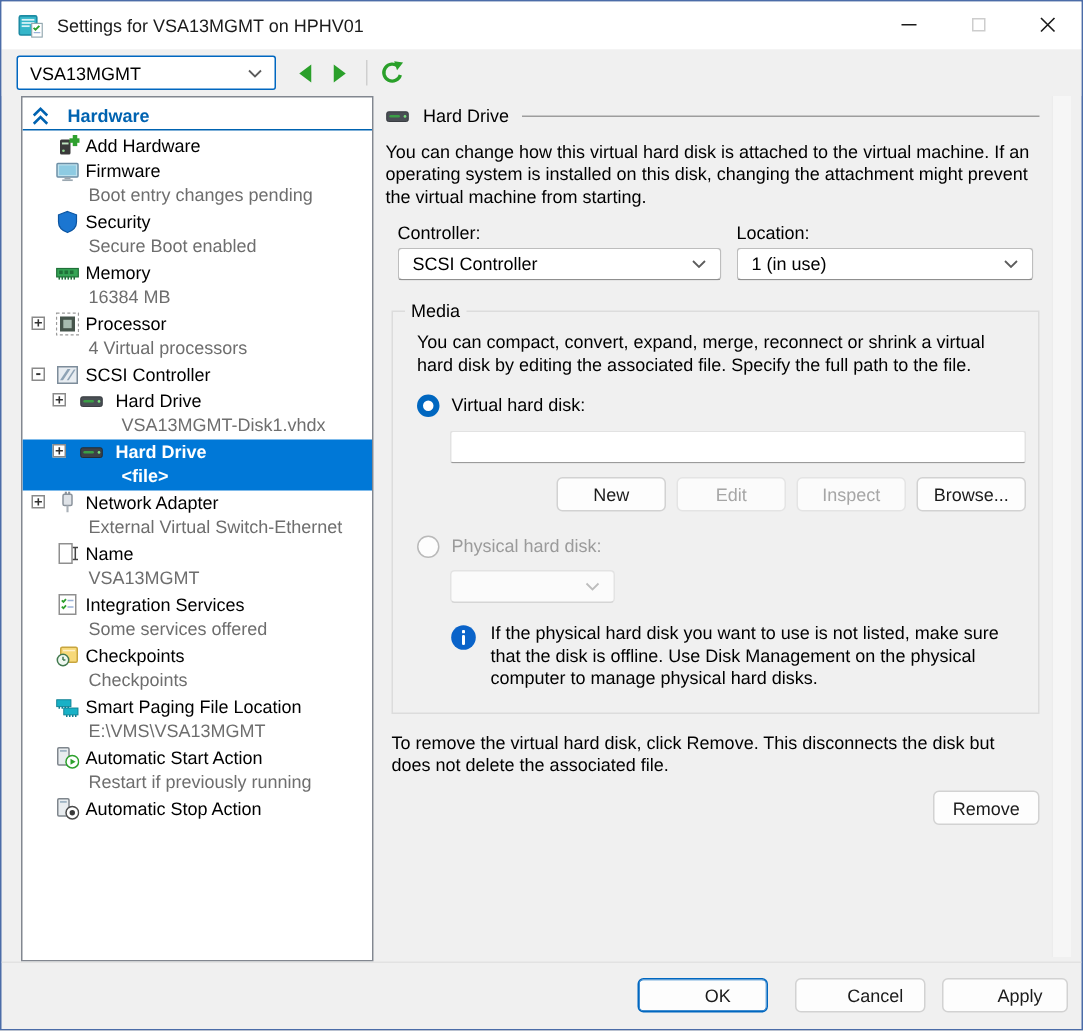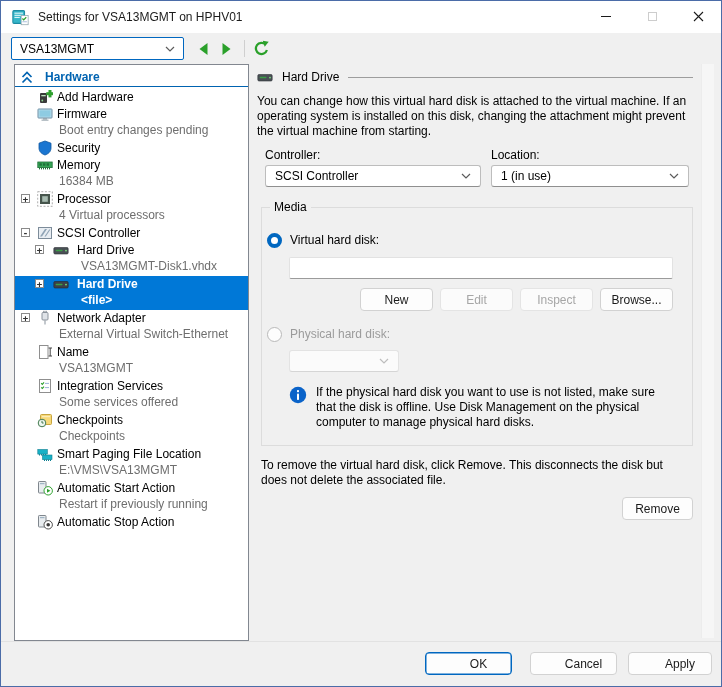--- a/index.html
+++ b/index.html
@@ -54,21 +54,21 @@
   .dd-row { position:relative; height:44px; margin-top:9px; }
   .dd-row .lab1 { position:absolute; left:8px; top:0; }
   .dd-row .lab2 { position:absolute; left:234px; top:0; }
   .select { height:22px; background:#fff; border:1px solid #bdbdbd; border-bottom-color:#8f8f8f;
             border-radius:3px; display:flex; align-items:center; padding:0 9px; font-size:12px; }
   .dd-row .sel1 { position:absolute; left:8px; top:17px; width:216px; }
   .dd-row .sel2 { position:absolute; left:234px; top:17px; width:198px; }
   .select.dis { background:#fbfbfb; border-color:#e3e3e3; border-bottom-color:#d5d5d5; }
 
   .group { position:relative; margin:15px 0 0 4px; width:432px; border:1px solid #dcdcdc;
-           padding:13px 10px 15px 5px; }
+           padding:13px 10px 15px 16px; }
   .legend { position:absolute; top:-8px; left:8px; background:#f0f0f0; padding:0 4px; font-size:12px; }
   .media-text { width:400px; line-height:15px; }
   .radio-row { display:flex; align-items:center; gap:8px; margin-top:11px; height:16px; }
   .radio { width:15px; height:15px; border-radius:50%; background:#fff; border:4.5px solid #0067c0; flex:0 0 auto; }
   .radio.off { border:1px solid #b9b9b9; background:#fdfdfd; }
   .dis-label { color:#9b9b9b; }
   .vhd-input { display:block; margin:9px 0 0 22px; width:384px; height:22px; background:#fff;
                border:1px solid #e2e2e2; border-bottom:1px solid #9b9b9b; border-radius:2px;
                font:12px "Liberation Sans", sans-serif; padding:0 6px; }
   .btn-row { margin:9px 0 0 22px; width:384px; display:flex; justify-content:flex-end; gap:7px; }
@@ -176,20 +176,21 @@
       <span class="tlabel">Firmware</span>
     </div>
     <div class="tsub">Boot entry changes pending</div>
 
     <div class="trow">
       <svg class="ticon" viewBox="0 0 16 16">
         <path d="M8 1 L14 3.2 V8 C14 11.8 11.2 13.9 8 15 C4.8 13.9 2 11.8 2 8 V3.2 Z" fill="#1b76d1" stroke="#0d55a0" stroke-width="0.8"></path>
       </svg>
       <span class="tlabel">Security</span>
     </div>
+    <div class="tsub">Secure Boot enabled</div>
 
     <div class="trow">
       <svg class="ticon" viewBox="0 0 16 16">
         <rect x="0.8" y="5" width="14.4" height="5.6" fill="#35a455" stroke="#1f7038" stroke-width="0.8"></rect>
         <rect x="2.4" y="6.3" width="2.4" height="2.4" fill="#1f7038"></rect>
           <rect x="6" y="6.3" width="2.4" height="2.4" fill="#1f7038"></rect>
           <rect x="9.6" y="6.3" width="2.4" height="2.4" fill="#1f7038"></rect>
         <g fill="#1f7038">
             <rect x="2" y="10.6" width="1" height="1.8"></rect>
             <rect x="4" y="10.6" width="1" height="1.8"></rect>
@@ -370,20 +371,21 @@
         <span>1 (in use)</span>
         <span class="grow"></span>
         <svg width="10" height="6" viewBox="0 0 10 6">
             <path d="M1 1 L5 5 L9 1" stroke="#5c5c5c" stroke-width="1.2" fill="none"></path>
           </svg>
       </div>
     </div>
 
     <div class="group">
       <span class="legend">Media</span>
+      <div class="media-text">You can compact, convert, expand, merge, reconnect or shrink a virtual hard disk by editing the associated file. Specify the full path to the file.</div>
 
       <div class="radio-row">
         <span class="radio"></span>
         <span>Virtual hard disk:</span>
       </div>
 
       <input class="vhd-input" value="" style="">
 
       <div class="btn-row">
         <button class="btn">New</button>

